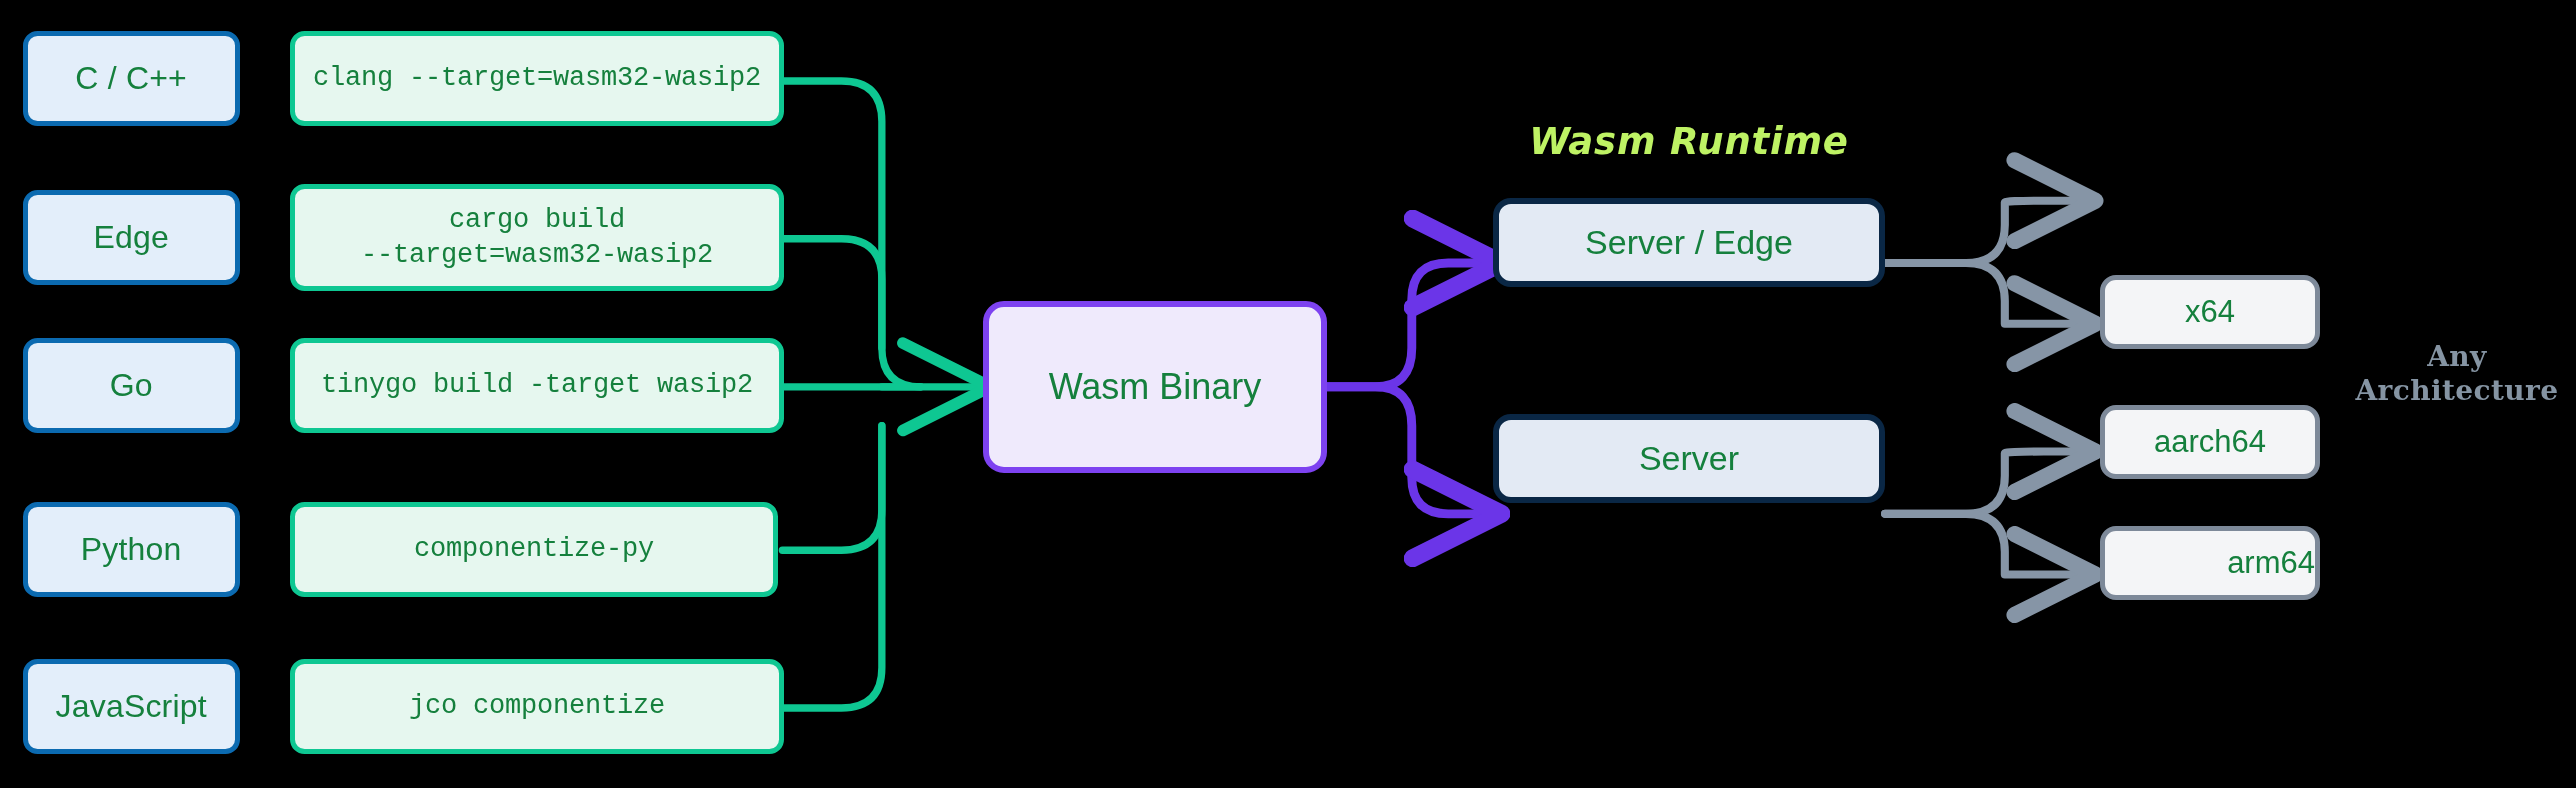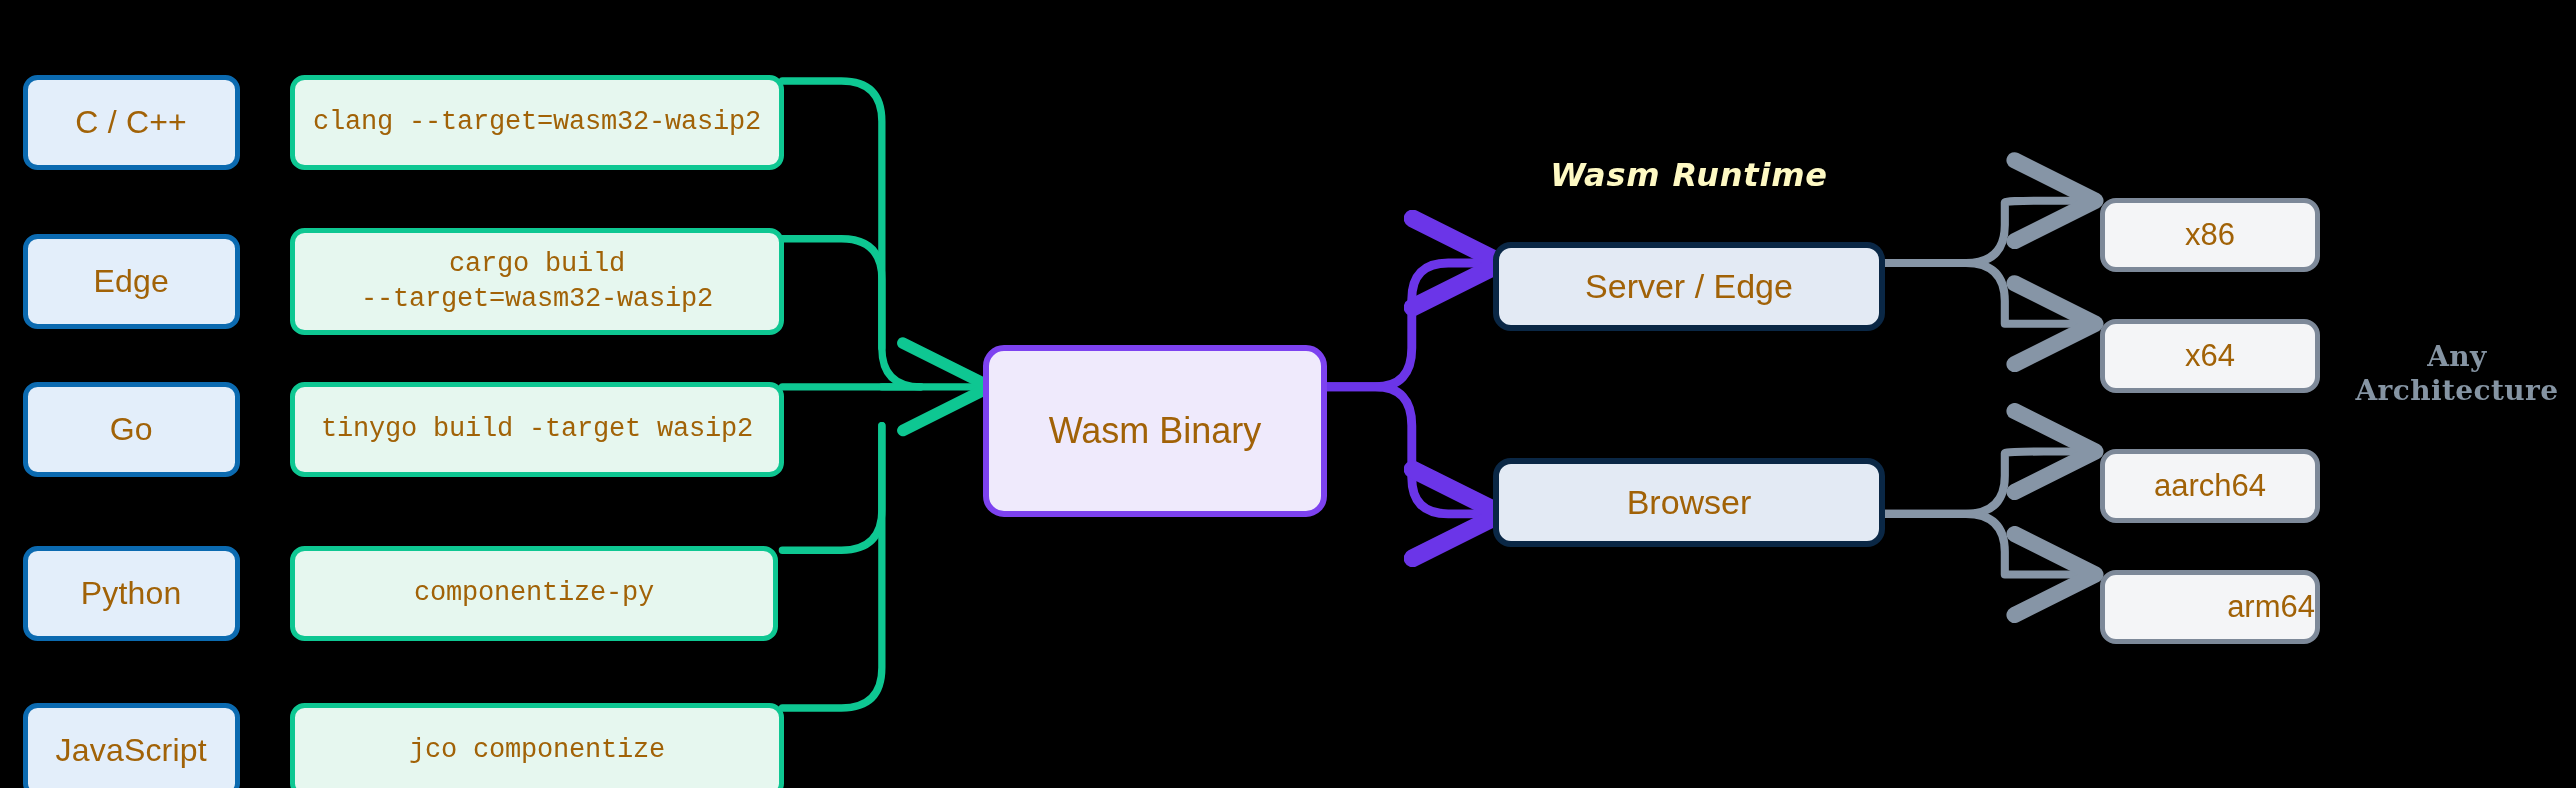--- a/index.html
+++ b/index.html
@@ -26,23 +26,22 @@
     pointer-events: none;
   }
   .node {
     position: absolute;
     box-sizing: border-box;
     display: flex;
     align-items: center;
     justify-content: center;
     text-align: center;
     border-radius: 14.6px;
-    color: #a16207;
+    color: #15803d;
     z-index: 2;
-    margin-top: 44px;
   }
   
   .node.lang {
     background: #e3eefa;
     border: 5.7px solid #0b6ab0;
     font-family: "Liberation Sans", sans-serif;
     font-size: 32px;
     letter-spacing: 0.2px;
   }
   
@@ -77,27 +76,26 @@
     font-size: 31px;
   }
   .label-note {
     position: absolute;
     z-index: 3;
     white-space: pre;
     text-align: center;
     line-height: 1.2;
   }
   .label-note.runtime-title {
-    color: #fef9c3;
+    color: #bef264;
     font-family: "DejaVu Sans", sans-serif;
     font-style: italic;
     font-weight: bold;
-    font-size: 32px;
+    font-size: 37px;
     letter-spacing: 0.8px;
-    margin-top: 36px;
   }
   .label-note.arch-title {
     color: #8594a3;
     font-family: "DejaVu Serif", serif;
     font-weight: bold;
     font-size: 28px;
     letter-spacing: 0.4px;
   }
 </style>
 </head>
@@ -176,26 +174,23 @@
   <div class="node binary" style="left:983px; top:301px; width:344px; height:172px;">
     <span>Wasm Binary</span>
   </div>
 
   <div class="label-note runtime-title" style="left: 1493px; top: 120px; width: 392px; white-space: pre;">Wasm Runtime</div>
 
   <div class="node runtime" style="left:1493px; top:198px; width:392px; height:89px;">
     <span>Server / Edge</span>
   </div>
   <div class="node runtime" style="left:1493px; top:414px; width:392px; height:89px;">
-    <span>Browser</span>
-  </div>
-
-  <div class="node arch" style="left:2100px; top:154px; width:220px; height:74px;">
-    <span>x86</span>
-  </div>
+    <span>Server</span>
+  </div>
+
   <div class="node arch" style="left:2100px; top:275px; width:220px; height:74px;">
     <span>x64</span>
   </div>
   <div class="node arch" style="left:2100px; top:405px; width:220px; height:74px;">
     <span>aarch64</span>
   </div>
   <div class="node arch" style="left:2100px; top:526px; width:220px; height:74px;justify-content:flex-end;">
     <span>arm64</span>
   </div>
 

